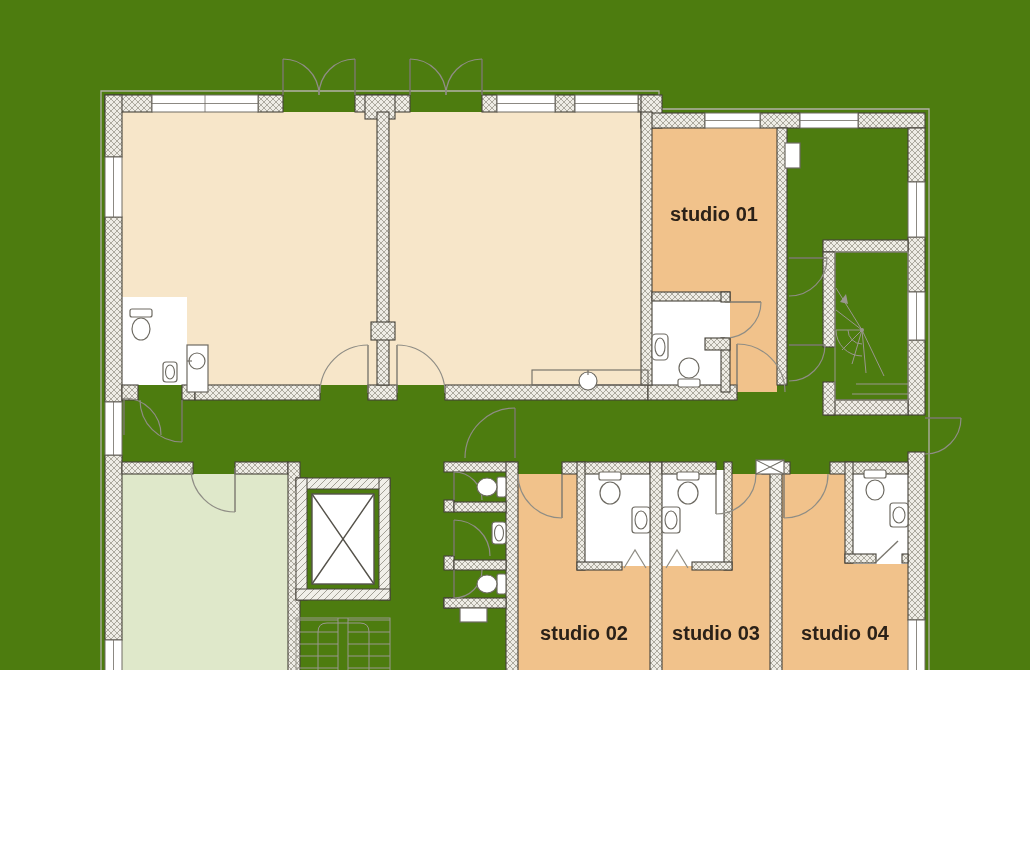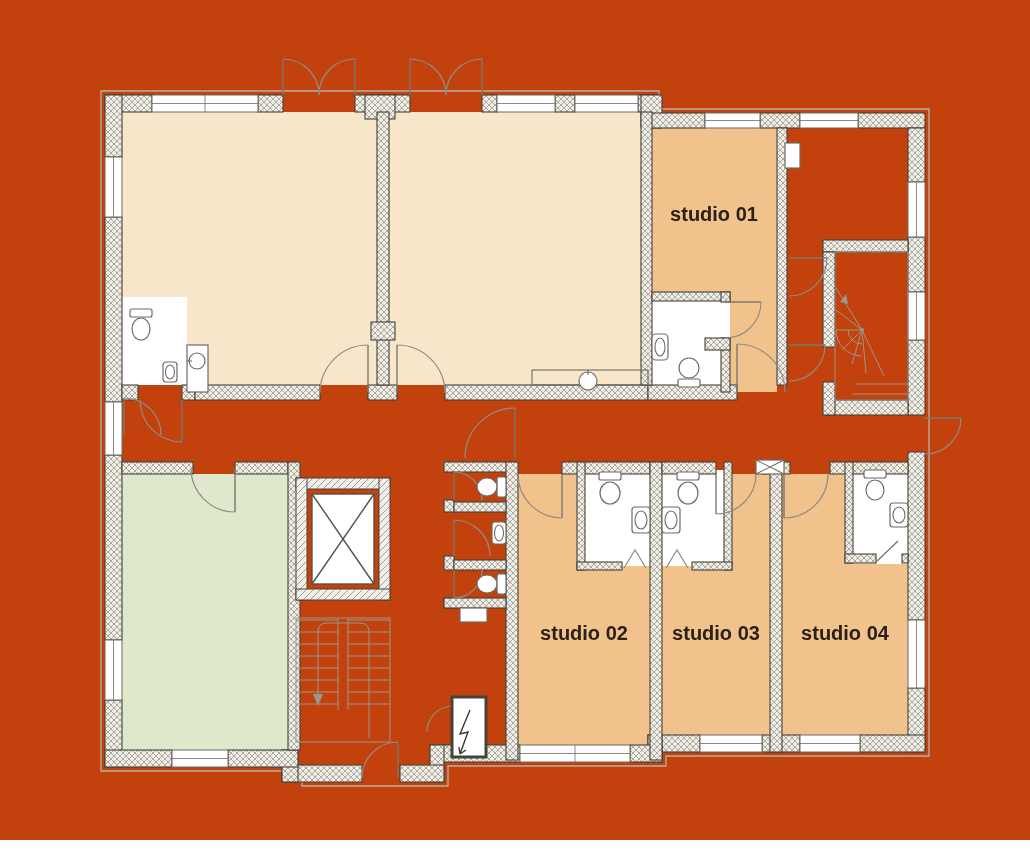--- a/index.html
+++ b/index.html
@@ -1,16 +1,16 @@
 <!DOCTYPE html>
 <html><head>
 <meta charset="utf-8">
 <style>
   html,body{margin:0;padding:0;background:#ffffff;}
-  .stage{position:relative;width:1030px;height:840px;background:#c2410c;overflow:hidden;}
+  .stage{position:relative;width:1030px;height:670px;background:#4d7c0f;overflow:hidden;}
   svg{display:block;}
   .wall{fill:url(#hatch);stroke:#46423a;stroke-width:1.1;}
   .ewall{fill:url(#diag);stroke:#46423a;stroke-width:1;}
   .arc{fill:none;stroke:#8f8d85;stroke-width:1.2;}
   .leaf{stroke:#7b786f;stroke-width:1.4;}
   .fix{fill:#ffffff;stroke:#6e6b63;stroke-width:1.2;}
   .fixl{fill:none;stroke:#6e6b63;stroke-width:1.1;}
   .thin{fill:none;stroke:#9a978e;stroke-width:1;}
   .winf{fill:#ffffff;stroke:#6e6b63;stroke-width:1;}
   .winl{stroke:#6e6b63;stroke-width:0.8;}

